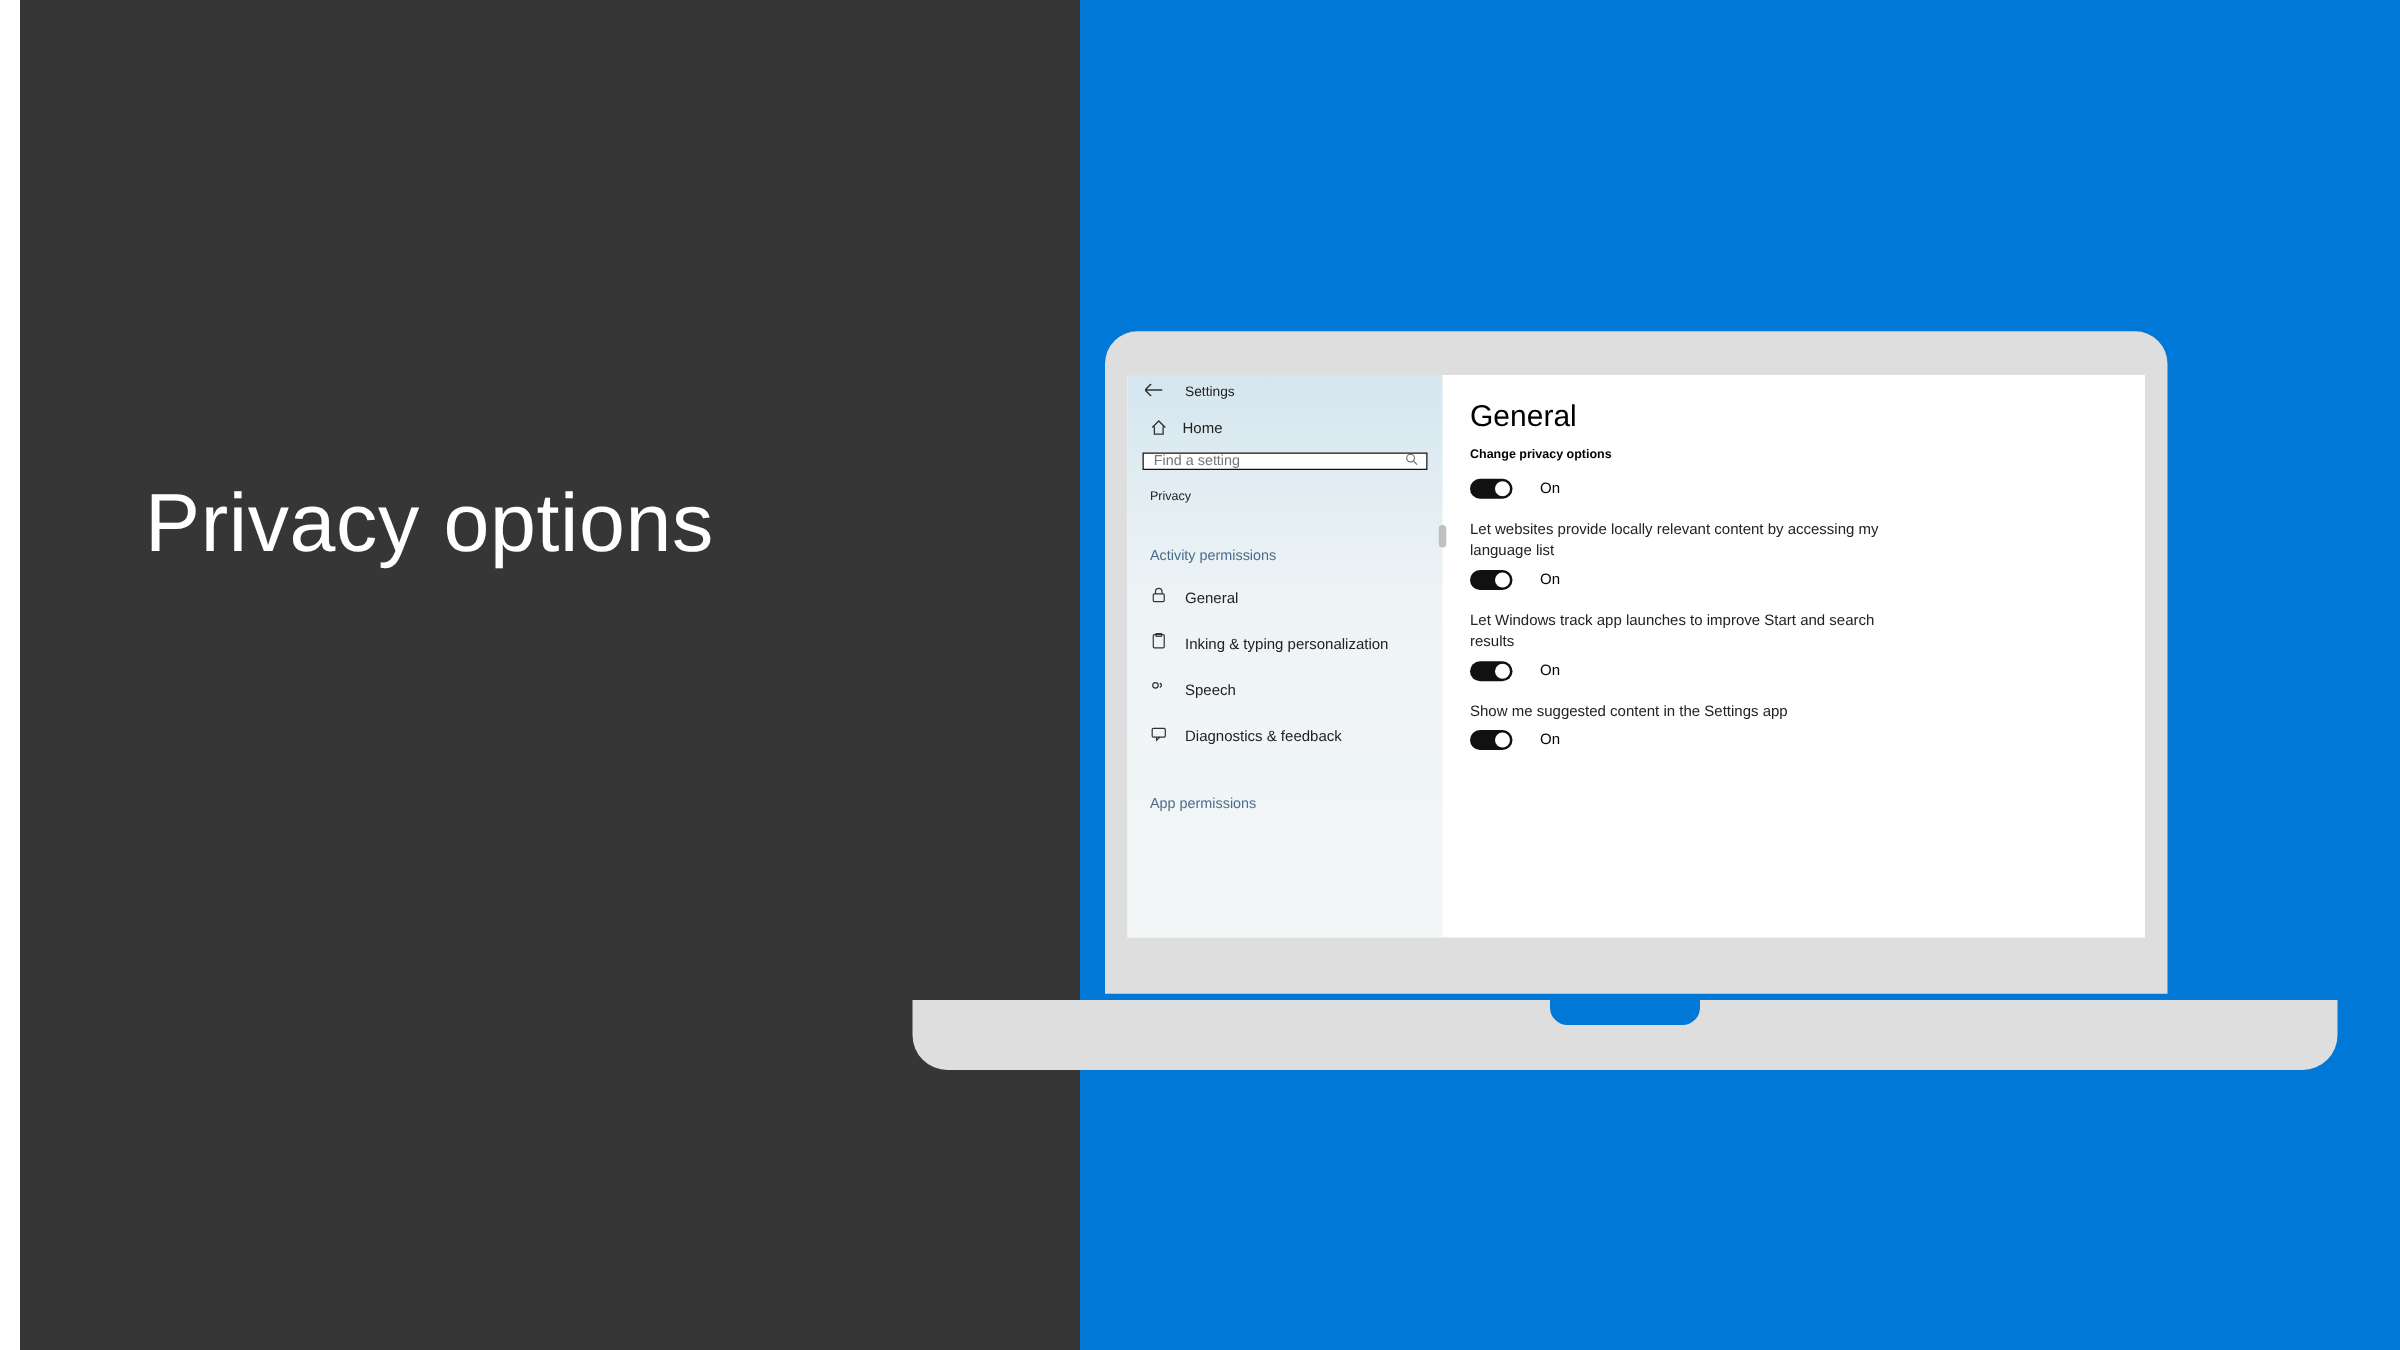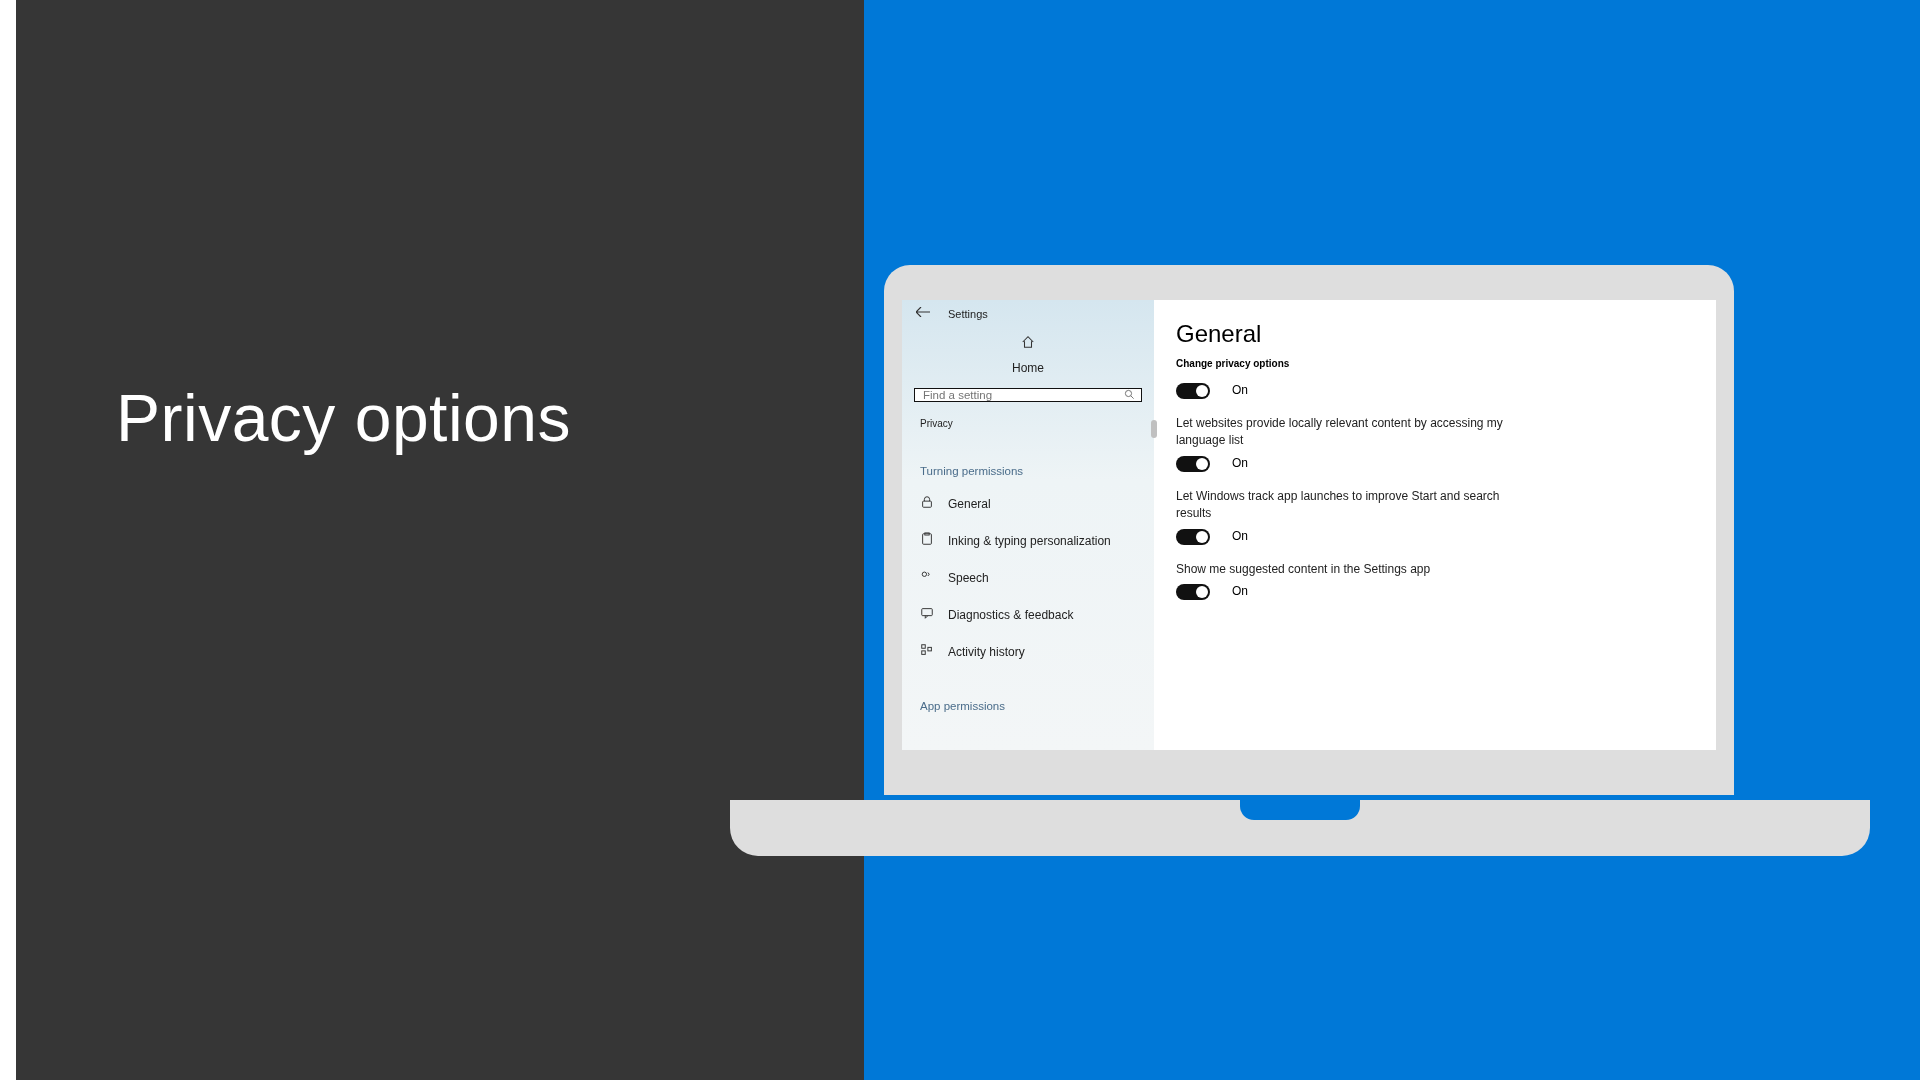--- a/index.html
+++ b/index.html
@@ -68,21 +68,20 @@
     display: flex; align-items: flex-end; gap: 18px;
     padding: 6px 12px 6px 14px;
     font-size: 11px;
   }
   .sb-back {
     font-size: 12px; color:#333; cursor:pointer;
   }
   .sb-row {
     display: flex; align-items: center; gap: 12px;
     padding: 9px 18px;
-    flex-direction: column;
   }
   .sb-row .icon { width: 14px; height: 14px; display:inline-flex; align-items:center; justify-content:center; }
   .sb-search {
     margin: 4px 12px 8px 12px;
     height: 14px;
     border: 1.5px solid #111;
     background: #fff;
     display: flex; align-items: center;
     padding: 0 6px 0 8px;
   }
@@ -177,21 +176,21 @@
         <span class="search-icon">
           <svg width="11" height="11" viewBox="0 0 16 16">
               <circle cx="6.5" cy="6.5" r="4.5" stroke="#666" stroke-width="1.3" fill="none"></circle>
               <line x1="10" y1="10" x2="14" y2="14" stroke="#666" stroke-width="1.3"></line>
             </svg>
         </span>
       </div>
 
       <div class="sb-section-current">Privacy</div>
 
-      <div class="sb-group-label">Turning permissions</div>
+      <div class="sb-group-label">Activity permissions</div>
 
       <div class="sb-nav-item">
         <span class="icon">
           <svg viewBox="0 0 16 16">
               <rect x="3" y="7" width="10" height="7" rx="1" stroke="#333" stroke-width="1.1" fill="none"></rect>
               <path d="M5 7 V5 a3 3 0 0 1 6 0 V7" stroke="#333" stroke-width="1.1" fill="none"></path>
             </svg>
         </span>
         <span>General</span>
       </div>
@@ -219,30 +218,20 @@
       <div class="sb-nav-item">
         <span class="icon">
           <svg viewBox="0 0 16 16">
               <rect x="2" y="3" width="12" height="8" rx="1" stroke="#333" stroke-width="1.1" fill="none"></rect>
               <path d="M6 11 L6 14 L9 11" stroke="#333" stroke-width="1.1" fill="none"></path>
             </svg>
         </span>
         <span>Diagnostics &amp; feedback</span>
       </div>
 
-      <div class="sb-nav-item">
-        <span class="icon">
-          <svg viewBox="0 0 16 16">
-              <rect x="2" y="2" width="4" height="4" stroke="#333" stroke-width="1.1" fill="none"></rect>
-              <rect x="2" y="9" width="4" height="4" stroke="#333" stroke-width="1.1" fill="none"></rect>
-              <rect x="9" y="5" width="4" height="4" stroke="#333" stroke-width="1.1" fill="none"></rect>
-            </svg>
-        </span>
-        <span>Activity history</span>
-      </div>
 
       <div class="sb-group-label" style="padding-top:30px">App permissions</div>
     </div>
 
     <div class="content">
       <div class="scrollbar-stub"></div>
       <h2 class="content-title">General</h2>
       <div class="content-subtitle">Change privacy options</div>
 
       <div class="opt">

